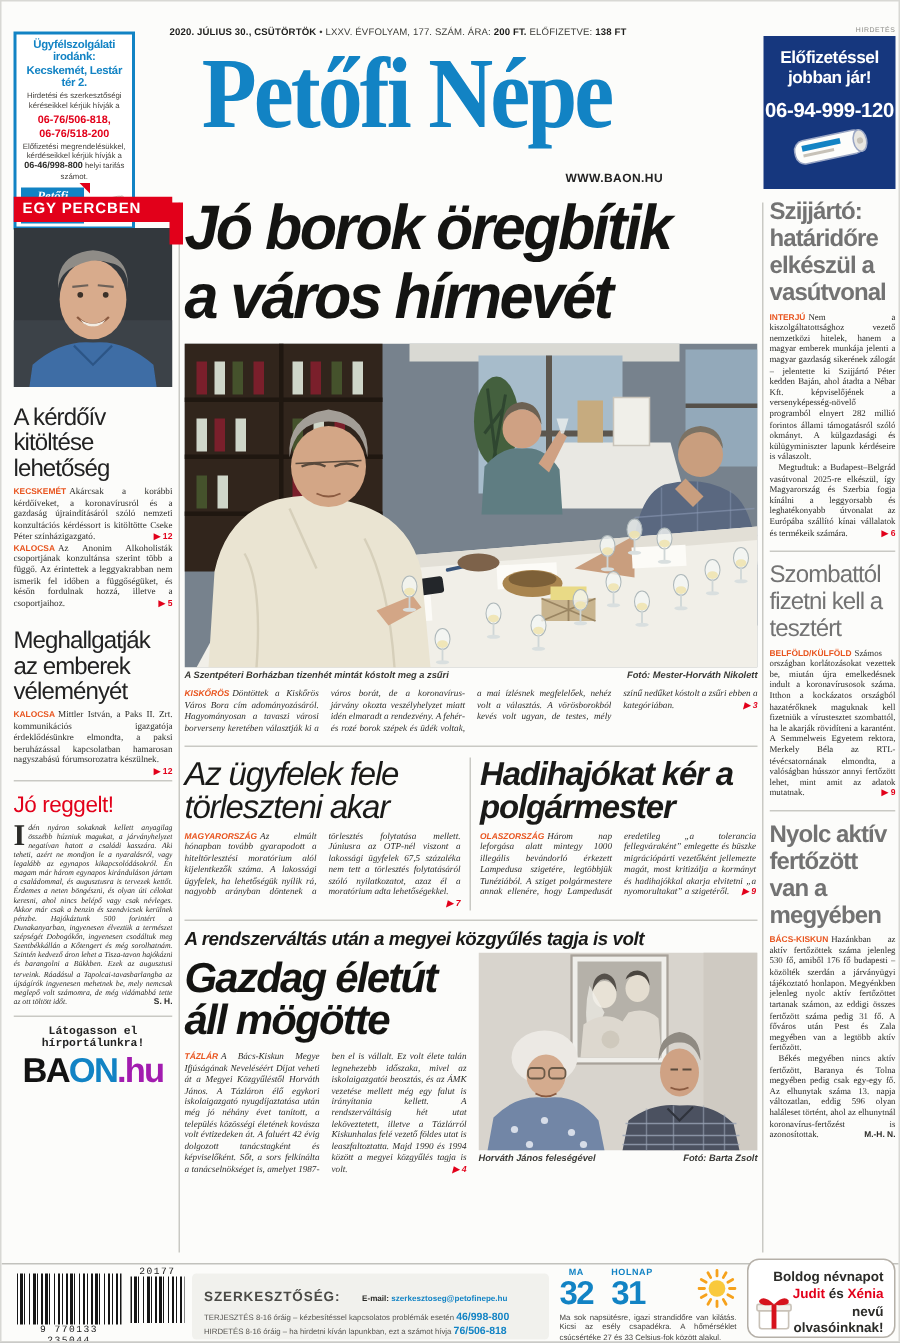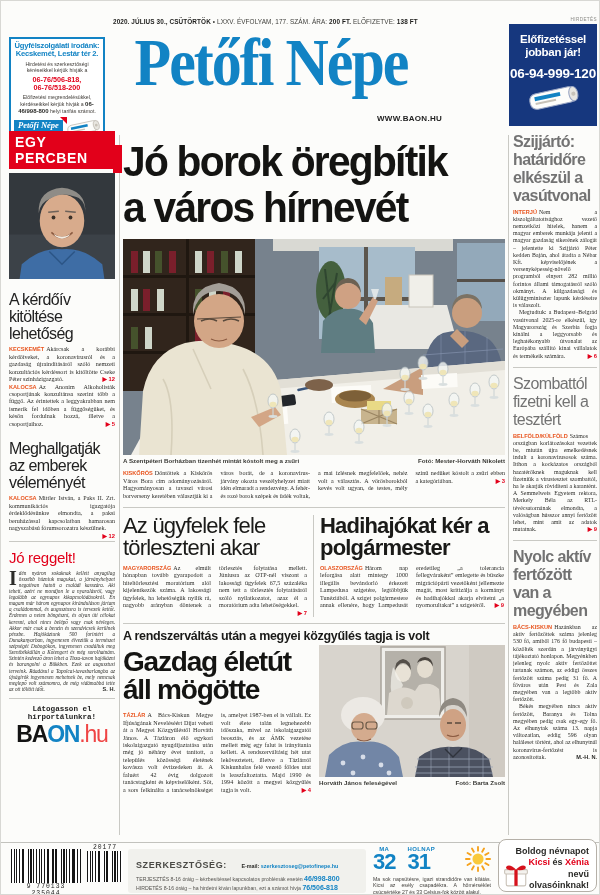--- a/index.html
+++ b/index.html
@@ -40,30 +40,30 @@
   .bodytext { font-family:"Liberation Serif","DejaVu Serif",serif; font-size:6.1px; line-height:1.22; text-align:justify; color:#2c2c29; }
   .tag { font-family:"Liberation Sans",sans-serif; font-weight:bold; font-size:5.6px; color:#e8541e; margin-right:2px; }
   .pg { font-family:"Liberation Sans",sans-serif; font-weight:bold; font-size:5.8px; color:#e2001a; float:right; margin-left:3px; }
   .sign { font-family:"Liberation Sans",sans-serif; font-weight:bold; font-size:5.6px; color:#2c2c29; float:right; font-style:normal; }
   .hline { border:0; border-top:1px solid #c9c9c4; }
   .vline { background:#c9c9c4; width:1px; }
   .caption-row { display:flex; justify-content:space-between; margin-top:2px; }
   .caption, .credit { font-size:6.2px; font-weight:bold; color:#3a3a36; }
 
   
-  .redbar { background:#e2001a; color:#fff; font-weight:bold; font-size:14px; letter-spacing:.6px; padding:3px 0 3px 6px; }
+  .redbar { background:#e2001a; color:#fff; font-weight:bold; font-size:10px; letter-spacing:.6px; padding:3px 0 3px 6px; }
   .teaser-title { font-weight:400; font-size:16px; line-height:1.05; letter-spacing:-.6px; color:#222; margin:13px 0 4px; }
   .morning-title { color:#e2001a; font-weight:400; font-size:15px; letter-spacing:-.3px; margin:7px 0 4px; }
   .morning-text { font-style:italic; font-size:5.2px; line-height:1.18; }
   .dropcap { float:left; font-style:normal; font-size:20px; line-height:16px; padding-right:2px; font-weight:bold; }
   .portal-line { font-size:7.6px; font-weight:bold; text-align:center; margin-top:6px; color:#222;font-family:Liberation Mono, monospace; }
   .baon-logo { text-align:center; font-size:23px; font-weight:bold; letter-spacing:-1.2px; line-height:1; margin-top:2px; }
   .baon-logo .ba { color:#131313; }
   .baon-logo .on { color:#1283c4; }
-  .baon-logo .hu { color:#ef4444; font-weight:normal; }
+  .baon-logo .hu { color:#a21caf; font-weight:bold; }
 
   
   .main-head { font-weight:bold; font-size:42px; line-height:1.1; letter-spacing:-1.8px; color:#141412; transform:scaleX(.97); transform-origin:left top; }
   .main-head span { display:block; }
   .red-square { background:#e2001a; width:9px; height:28px; }
   .cols4 { column-count:4; column-gap:8px; }
   .cols2 { column-count:2; column-gap:8px; }
   .article h2 { font-size:22px; line-height:1.0; letter-spacing:-.8px; margin-bottom:6px; color:#1a1a18; }
   .article h2.light { font-weight:400; }
   .kicker { font-size:12.5px; font-weight:bold; letter-spacing:-.3px; border-top:1px solid #c9c9c4; padding-top:5px; margin-top:6px; color:#1a1a18; }
@@ -90,21 +90,21 @@
   .nameday { border:1px solid #b5b0a8; border-radius:8px; background:#fff; text-align:right; padding:6px 7px 4px; font-size:9px; font-weight:bold; color:#2b2b28; line-height:1.25; }
   .nameday .red { color:#e2001a; }
   .barcode-bars { height:34px; background:repeating-linear-gradient(90deg,#161616 0 1px,#fff 1px 2.6px,#161616 2.6px 4.4px,#fff 4.4px 5.3px,#161616 5.3px 5.9px,#fff 5.9px 8.3px); }
   .barcode-num { font-family:"Liberation Mono","DejaVu Sans Mono",monospace; font-size:6.4px; letter-spacing:1px; color:#222; text-align:center; }
 </style>
 </head>
 <body>
 
 <div id="page">
 
-  <div class="abs" style="left:8px; top:36px; width:96px;">
+  <div class="abs" style="left:8px; top:20px; width:81px;">
     <div class="svc-box">
       <div class="svc-title">
         <span>Ügyfélszolgálati irodánk:</span><br>
         <span>Kecskemét, Lestár tér 2.</span>
       </div>
       <div class="svc-small">Hirdetési és szerkesztőségi kéréseikkel kérjük hívják a</div>
       <div class="svc-phone">
         <span>06-76/506-818,</span><br>
         <span>06-76/518-200</span>
       </div>
@@ -192,21 +192,21 @@
     <h3 class="morning-title">Jó reggelt!</h3>
     <p class="bodytext morning-text"><span class="dropcap">I</span><span>dén nyáron sokaknak kellett anyagilag összébb húzniuk magukat, a járványhelyzet negatívan hatott a családi kasszára. Aki teheti, azért ne mondjon le a nyaralásról, vagy legalább az egynapos kikapcsolódásokról. Én magam már három egynapos kiránduláson jártam a családommal, és augusztusra is tervezek kettőt. Érdemes a neten böngészni, és olyan úti célokat keresni, ahol nincs belépő vagy csak névleges. Akkor már csak a benzin és szendvicsek kerülnek pénzbe. Hajókáztunk 500 forintért a Dunakanyarban, ingyenesen élveztük a természet szépségét Dobogókőn, ingyenesen csodáltuk meg Szentbékkállán a Kőtengert és még sorolhatnám. Szintén kedvező áron lehet a Tisza-tavon hajókázni és barangolni a Bükkben. Ezek az augusztusi terveink. Ráadásul a Tapolcai-tavasbarlangba az újságírók ingyenesen mehetnek be, mely nemcsak meglepő volt számomra, de még vidámabbá tette az ott töltött időt.</span><b class="sign">S. H.</b></p>
 
     <hr class="hline" style="margin-top:6px;">
     <div class="portal-line">Látogasson el hírportálunkra!</div>
     <div class="baon-logo">
       <span class="ba">BA</span><span class="on">ON</span><span class="hu">.hu</span>
     </div>
   </div>
 
-  <div class="abs" style="left:122px; top:138px; width:382px;">
+  <div class="abs" style="left:122px; top:128px; width:382px;font-style:italic;">
     <div class="abs red-square" style="left:-10px; top:6px;"></div>
     <h1 class="main-head">
       <span>Jó borok öregbítik</span>
       <span>a város hírnevét</span>
     </h1>
 
     <svg width="382" height="216" viewBox="0 0 382 216" style="display:block; margin-top:8px;">
       <defs>
         <g id="wg">
           <ellipse cx="0" cy="0" rx="5" ry="7" fill="#f4f6f4" fill-opacity="0.8" stroke="#aeb8ba" stroke-width="0.7"></ellipse>
@@ -440,16 +440,16 @@
   </div>
 
   <div class="abs nameday" style="left:497px; top:838px; width:99px; height:53px;">
     <svg class="abs" style="left:4px; bottom:4px;" width="26" height="24" viewBox="0 0 24 22">
       <rect x="3" y="8" width="18" height="13" rx="1.5" fill="#fff" stroke="#c9c2b8" stroke-width="1"></rect>
       <rect x="1.5" y="6" width="21" height="4" rx="1" fill="#f4f2ee" stroke="#c9c2b8" stroke-width="1"></rect>
       <rect x="10.5" y="6" width="3" height="15" fill="#d6121c"></rect>
       <path d="M12,6 Q6,0 3,3.4 Q2,6.6 9,6.6 Z" fill="#d6121c"></path>
       <path d="M12,6 Q18,0 21,3.4 Q22,6.6 15,6.6 Z" fill="#d6121c"></path>
     </svg>
-    <span>Boldog névnapot </span><span class="red">Kicsi</span><span> és </span><span class="red">Xénia</span><span> nevű olvasóinknak!</span>
+    <span>Boldog névnapot </span><span class="red">Judit</span><span> és </span><span class="red">Xénia</span><span> nevű olvasóinknak!</span>
   </div>
 
 </div>
 
 </body></html>

